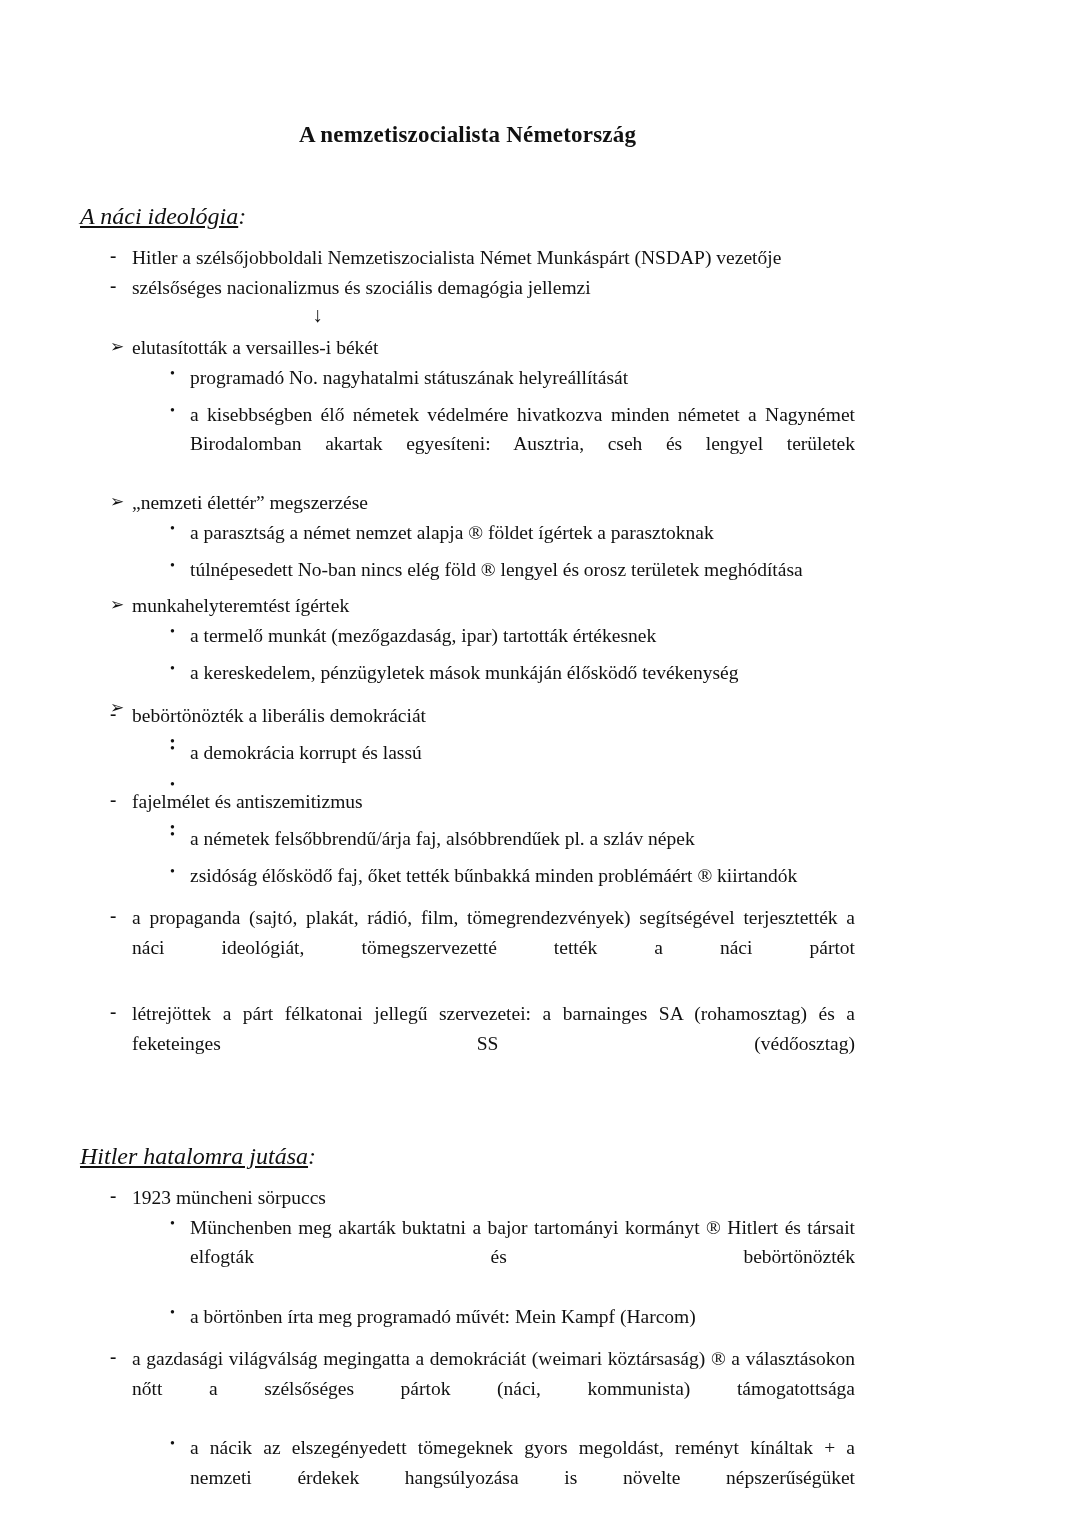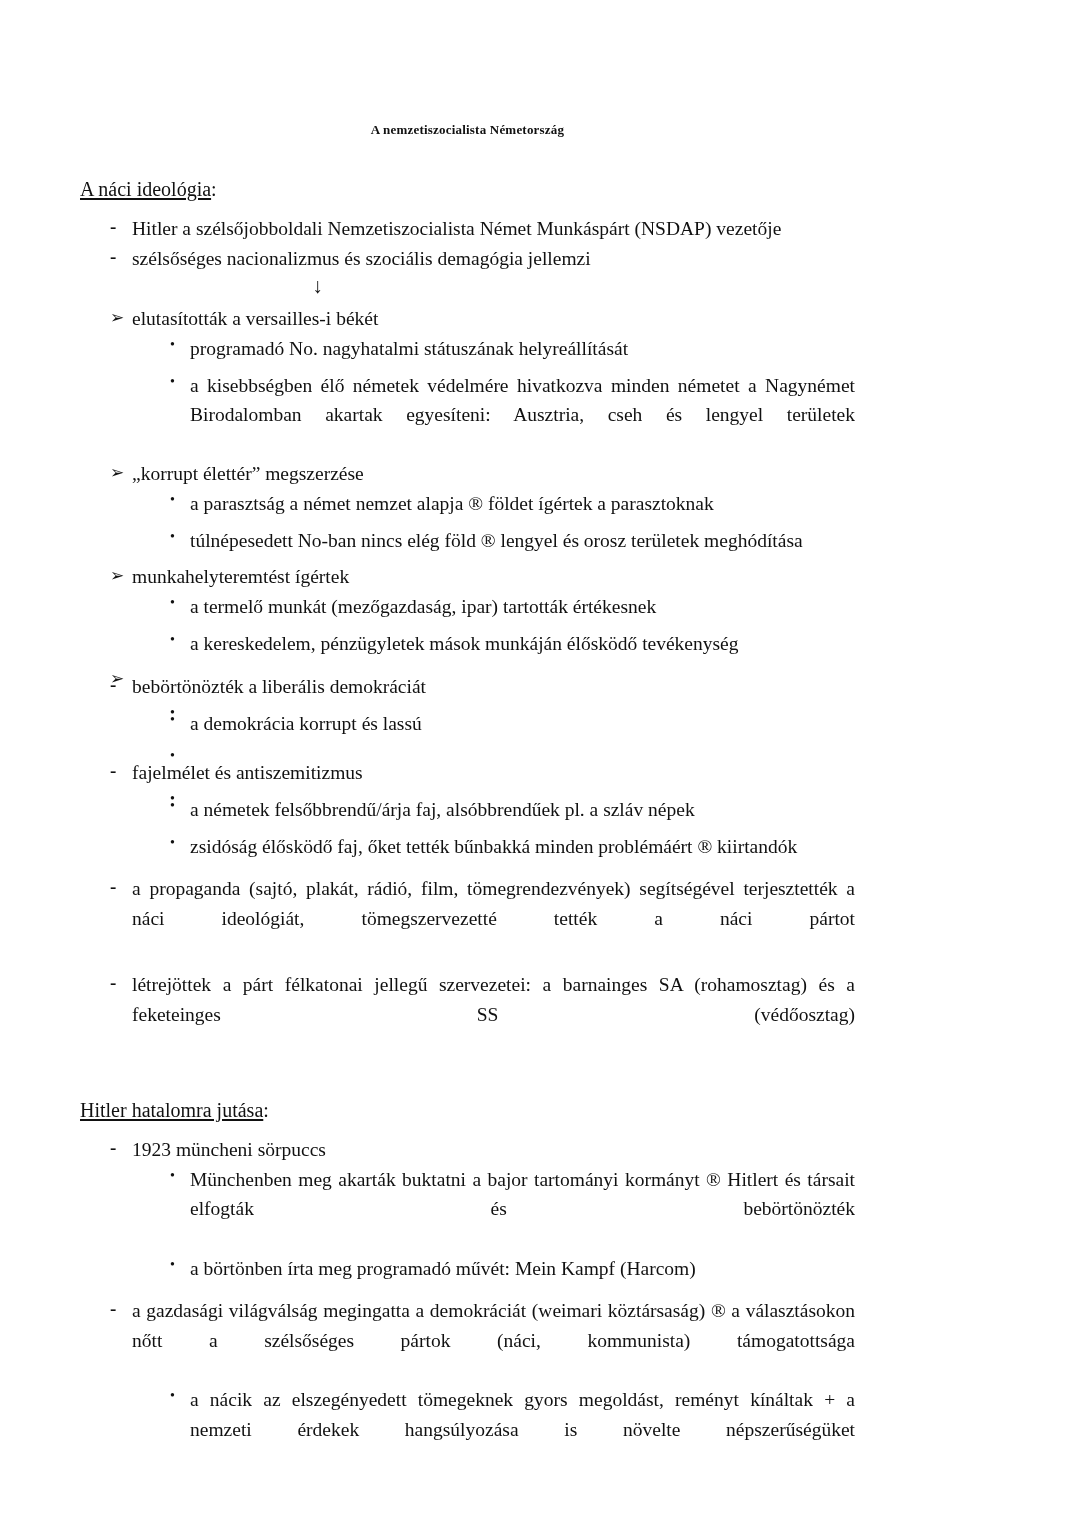--- a/index.html
+++ b/index.html
@@ -20,29 +20,30 @@
   }
   .doc {
     position: absolute;
     left: 80px;
     top: 0;
     width: 775px;
   }
   .title {
     text-align: center;
     font-weight: bold;
-    font-size: 13px;
+    font-size: 23px;
     letter-spacing: 0.2px;
     margin-top: 122px;
     margin-bottom: 12px;
   }
   .section-head {
-    font-size: 20px;
-    margin-top: 40px;
+    font-size: 24px;
+    margin-top: 55px;
     margin-bottom: 0;
+    font-style: italic;
   }
   .section-head .u {
     text-decoration: underline;
     text-underline-offset: 2px;
   }
   
   .line {
     position: relative;
     font-size: 19.5px;
     line-height: 1.52;
@@ -125,21 +126,21 @@
 
     <div class="gap-sm"></div>
 
     <div class="line lvl2 stretch">
       <span class="marker bullet">•</span>
       <span>a kisebbségben élő németek védelmére hivatkozva minden németet a <b>Nagynémet Birodalom</b>ban akartak egyesíteni: Ausztria, cseh és lengyel területek</span>
     </div>
 
     <div class="line lvl1">
       <span class="marker arrow">➢</span>
-      <span><b>„korrupt élettér”</b> megszerzése</span>
+      <span><b>„nemzeti élettér”</b> megszerzése</span>
     </div>
 
     <div class="line lvl2">
       <span class="marker bullet">•</span>
       <span>a parasztság a német nemzet alapja ® földet ígértek a parasztoknak</span>
     </div>
 
     <div class="gap-sm"></div>
 
     <div class="line lvl2">

